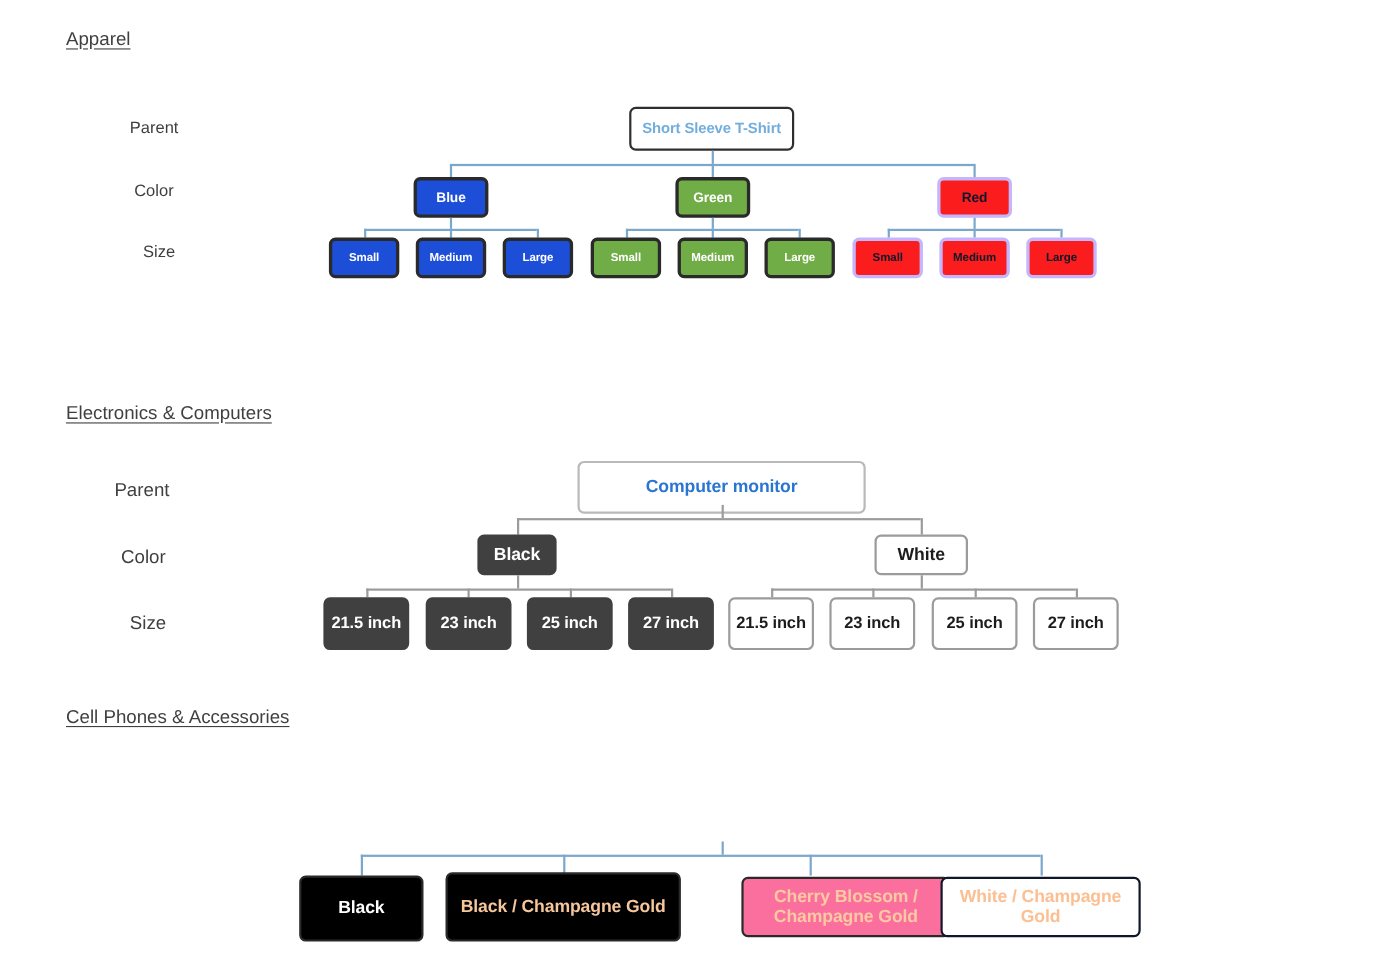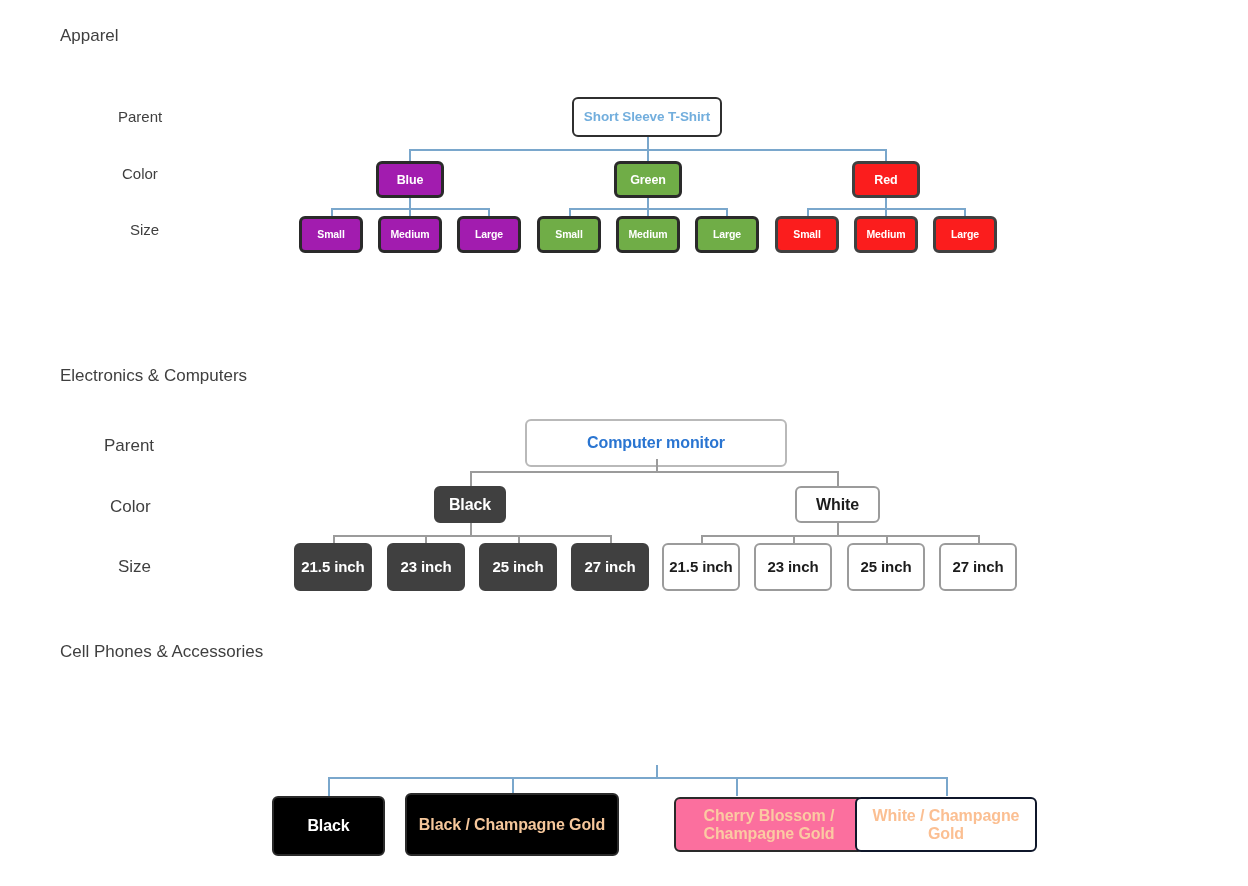--- a/index.html
+++ b/index.html
@@ -15,20 +15,21 @@
     position: relative;
     overflow: hidden;
   }
   .page { position: relative; width: 1248px; height: 886px; }
 
   .section-title {
     position: absolute;
     font-size: 17px;
     font-weight: 400;
     color: #3f3f3f;
+    text-decoration: underline;
     text-underline-offset: 3px;
     white-space: nowrap;
   }
 
   .row-label {
     position: absolute;
     font-size: 15px;
     color: #3f3f3f;
     white-space: nowrap;
   }
@@ -58,23 +59,23 @@
   .blue-line { border-color: #7aa7cc; }
   .gray-line { border-color: #9b9b9b; }
 
   
   .n-parent-apparel {
     background: #ffffff;
     border: 2px solid #2f2f2f;
     color: #72aedd;
     font-size: 13.5px;
   }
-  .n-blue   { background: #a21caf; border: 3px solid #2a2a2a; color: #ffffff; }
+  .n-blue   { background: #1d4ed8; border: 3px solid #2a2a2a; color: #ffffff; }
   .n-green  { background: #70ad47; border: 3px solid #2a2a2a; color: #ffffff; }
-  .n-red    { background: #fb1d1d; border: 3px solid #404040; color: #ffffff; }
+  .n-red    { background: #fb1d1d; border: 3px solid #c4b5fd; color: #0f172a; }
 
   .n-parent-monitor {
     background: #ffffff;
     border: 2px solid #b9b9b9;
     color: #2a75d1;
     font-size: 16px;
   }
   .n-dark  { background: #404040; border: 2px solid #404040; color: #ffffff; }
   .n-white { background: #ffffff; border: 2px solid #9b9b9b; color: #1c1c1c; }
 

